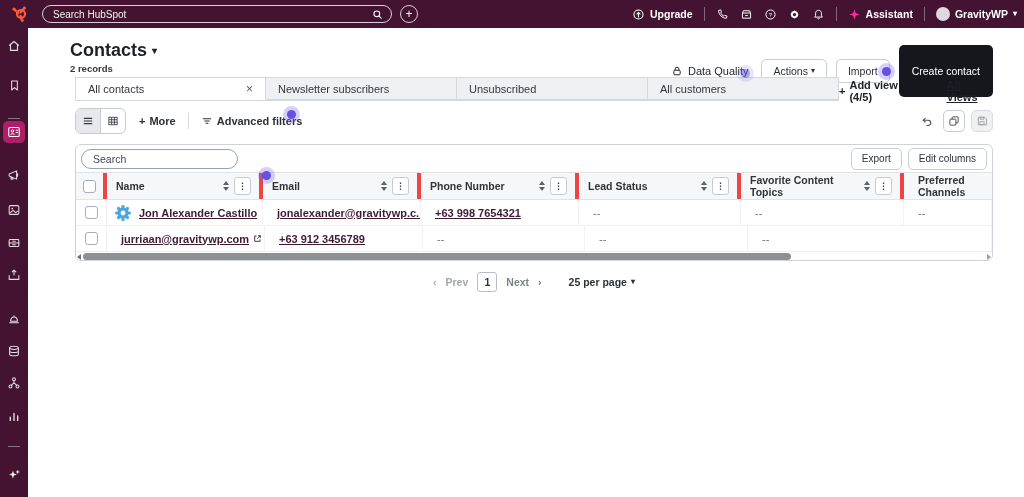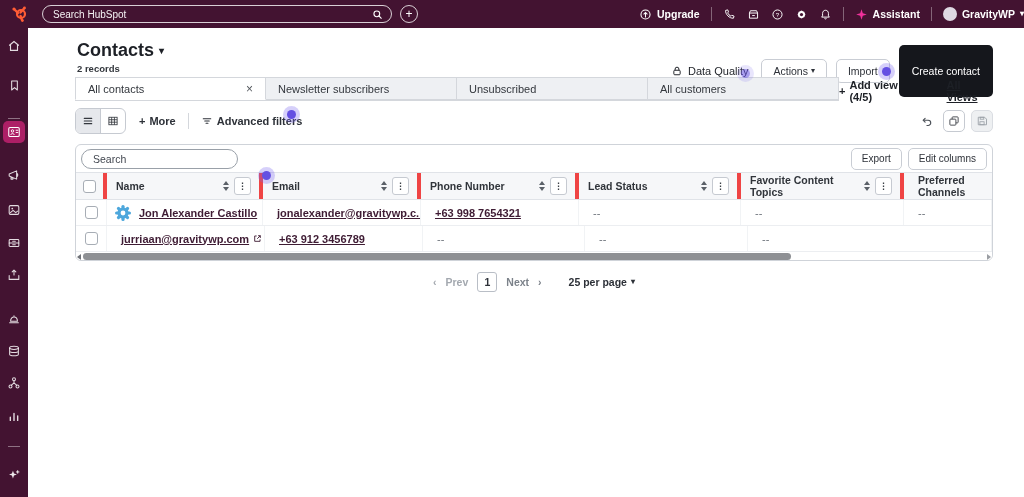--- a/index.html
+++ b/index.html
@@ -9,33 +9,33 @@
   .topbar{position:absolute;left:0;top:0;width:1024px;height:28px;background:#431331;z-index:30;
           display:flex;align-items:center;}
   .hs-logo{position:absolute;left:10px;top:5px;width:18px;height:18px;}
   .tb-search{position:absolute;left:42px;top:5px;width:350px;height:18px;border:1px solid rgba(255,255,255,.8);
              border-radius:10px;display:flex;align-items:center;padding:0 8px;box-sizing:border-box;}
   .tb-search input{flex:1;background:transparent;border:none;outline:none;color:#fff;font-size:10px;
                    font-family:"Liberation Sans",sans-serif;}
   .tb-search input::placeholder{color:rgba(255,255,255,.95);}
   .tb-plus{position:absolute;left:400px;top:5px;width:18px;height:18px;border:1px solid rgba(255,255,255,.8);
            border-radius:50%;color:#fff;font-size:12px;line-height:16px;text-align:center;box-sizing:border-box;}
-  .tb-right{position:absolute;right:0;top:0;height:28px;display:flex;align-items:center;gap:11px;color:#fff;}
+  .tb-right{position:absolute;right:7px;top:0;height:28px;display:flex;align-items:center;gap:11px;color:#fff;}
   .tb-item{display:flex;align-items:center;gap:5px;font-size:10.5px;font-weight:bold;color:#fff;}
   .tb-divider{width:1px;height:14px;background:rgba(255,255,255,.35);}
   .tb-avatar{width:14px;height:14px;border-radius:50%;background:#ded8e2;}
   .caret{font-size:8px;line-height:1;}
   
   .sidebar{position:absolute;left:0;top:28px;width:28px;height:469px;background:#431331;z-index:29;}
   .sb-icon{position:absolute;left:0;width:28px;display:flex;justify-content:center;}
   .sb-active{position:absolute;left:3px;width:22px;height:22px;background:#ad1f66;border-radius:5px;
              display:flex;align-items:center;justify-content:center;}
   .sb-div{position:absolute;left:8px;width:12px;height:1px;background:rgba(255,255,255,.4);}
   
-  .page-title-wrap{position:absolute;left:77px;top:40px;}
+  .page-title-wrap{position:absolute;left:70px;top:40px;}
   .page-title{font-size:18px;font-weight:bold;color:#1d2026;display:flex;align-items:center;gap:5px;}
   .records{font-size:9.5px;font-weight:bold;color:#33373d;margin-top:2px;}
   .hdr-actions{position:absolute;right:31px;top:45px;display:flex;align-items:center;gap:9px;}
   .dq{display:flex;align-items:center;gap:5px;font-size:11px;font-weight:normal;color:#1d2026;margin-right:4px;}
   .btn{height:24px;border:1px solid #c9cdd4;border-radius:5px;background:#fff;font-size:10.5px;color:#2d3138;
        display:flex;align-items:center;gap:3px;padding:0 11px;box-sizing:border-box;font-weight:500;}
   .btn-dark{height:20px;border-radius:5px;background:#15171c;color:#fff;font-size:10.5px;
             display:flex;align-items:center;padding:16px 13px;}
   
   .tabs-row{position:absolute;left:75px;top:77px;width:918px;height:24px;display:flex;align-items:stretch;}

